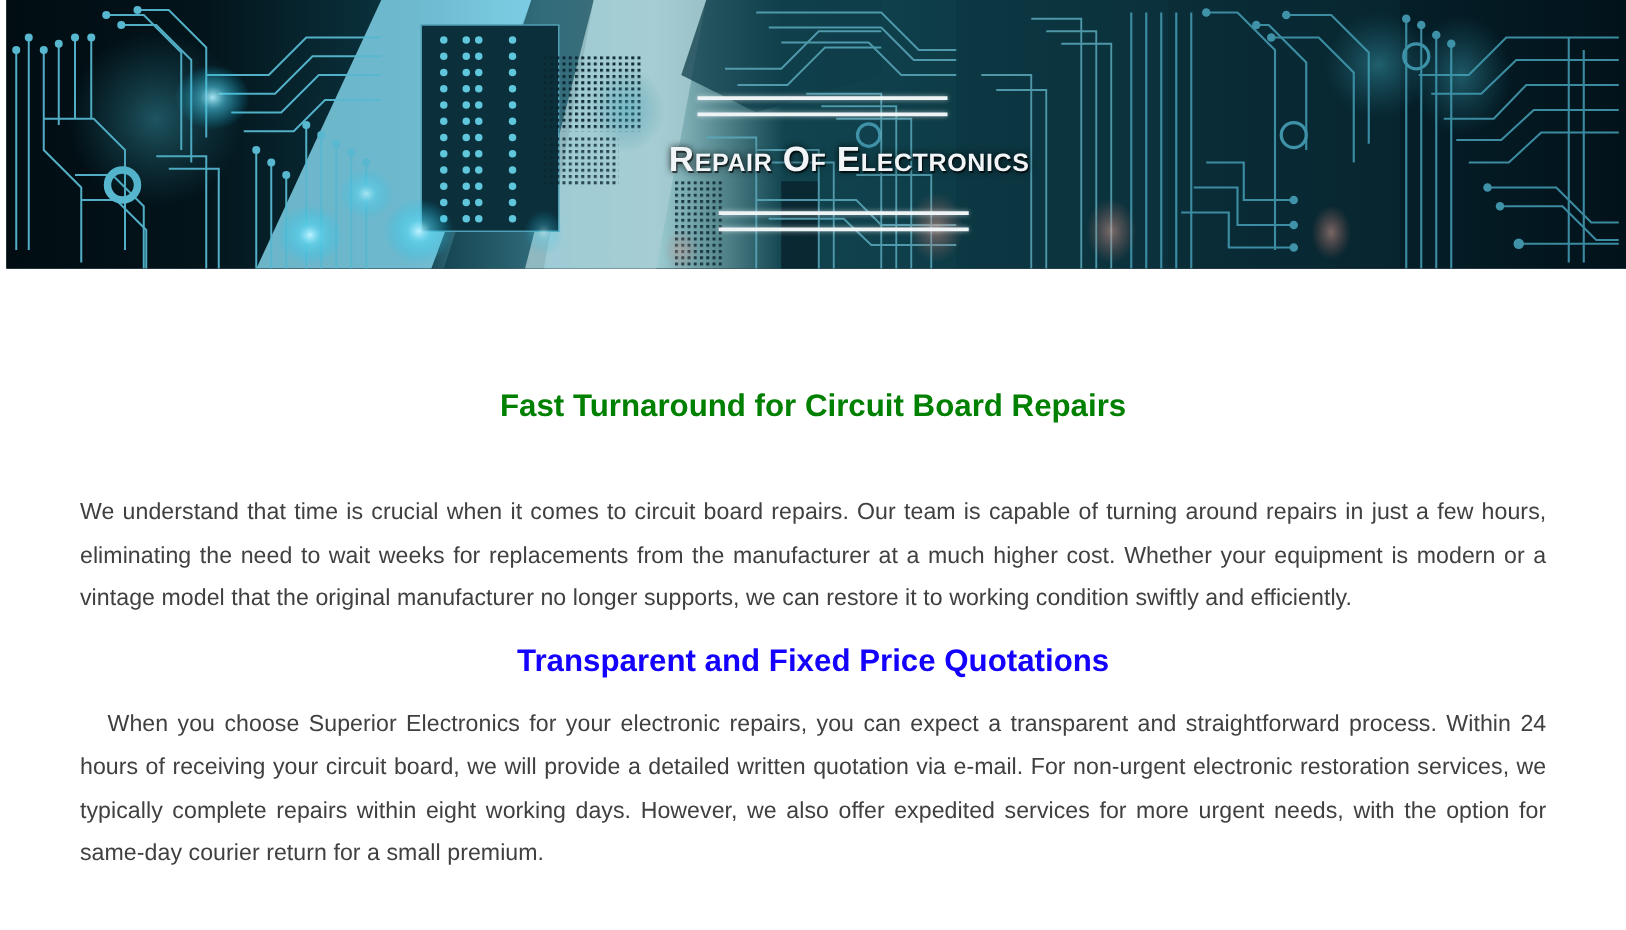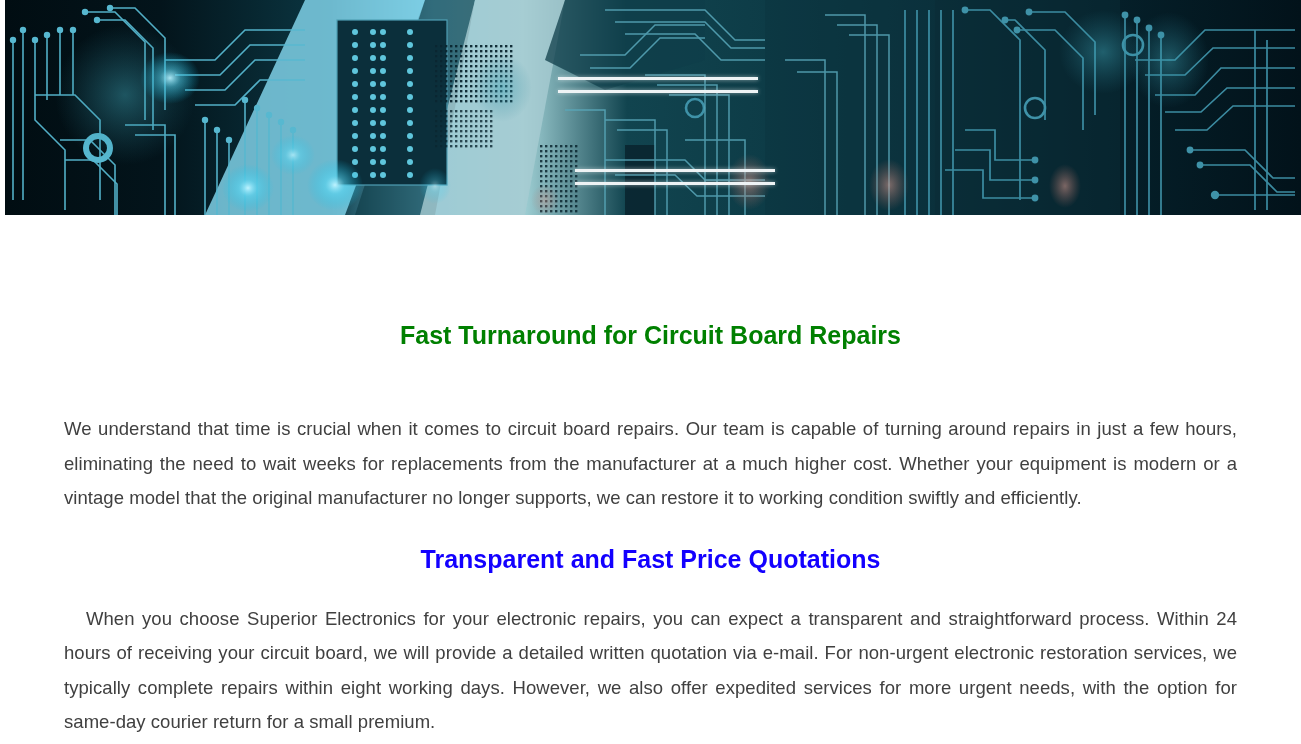--- a/index.html
+++ b/index.html
@@ -67,21 +67,21 @@
 
   
   .content {
     padding: 0 64px;
     width: 1301px;
   }
   .spacer-top { height: 95px; }
 
   h2.heading {
     text-align: center;
-    margin: 10px;
+    margin: 0;
     font-family: "Liberation Sans", sans-serif;
     font-weight: 700;
     font-size: 25px;
     line-height: 1.2;
   }
   h2.heading.green { color: #008000; }
   h2.heading.blue  { color: #1300ff; }
 
   .gap-after-h1 { height: 52px; }
   .gap-after-p1 { height: 18px; }
@@ -343,34 +343,35 @@
     <ellipse cx="744" cy="182" rx="22" ry="28" fill="url(#glowWarm)"></ellipse>
     <ellipse cx="884" cy="185" rx="20" ry="26" fill="url(#glowWarm)"></ellipse>
     <ellipse cx="1060" cy="186" rx="16" ry="22" fill="url(#glowWarm)"></ellipse>
     <ellipse cx="540" cy="200" rx="14" ry="16" fill="url(#glowWarm)" opacity=".7"></ellipse>
     <ellipse cx="430" cy="186" rx="16" ry="18" fill="url(#glowA)" opacity=".5"></ellipse>
   </svg>
 
   <div class="banner-title-wrap">
     <span class="rule r1"></span>
     <span class="rule r2"></span>
+    <h1 class="banner-title">Repair Of Electronics</h1>
     <span class="rule r3"></span>
     <span class="rule r4"></span>
   </div>
 </div>
 
 <main class="content">
   <div class="spacer-top"></div>
 
   <h2 class="heading green">Fast Turnaround for Circuit Board Repairs</h2>
 
   <div class="gap-after-h1"></div>
 
   <p class="body-text">We understand that time is crucial when it comes to circuit board repairs. Our team is capable of turning around repairs in just a few hours, eliminating the need to wait weeks for replacements from the manufacturer at a much higher cost. Whether your equipment is modern or a vintage model that the original manufacturer no longer supports, we can restore it to working condition swiftly and efficiently.</p>
 
   <div class="gap-after-p1"></div>
 
-  <h2 class="heading blue">Transparent and Fast Price Quotations</h2>
+  <h2 class="heading blue">Transparent and Fixed Price Quotations</h2>
 
   <div class="gap-after-h2"></div>
 
   <p class="body-text indented">When you choose Superior Electronics for your electronic repairs, you can expect a transparent and straightforward process. Within 24 hours of receiving your circuit board, we will provide a detailed written quotation via e-mail. For non-urgent electronic restoration services, we typically complete repairs within eight working days. However, we also offer expedited services for more urgent needs, with the option for same-day courier return for a small premium.</p>
 </main>
 
 </body></html>

